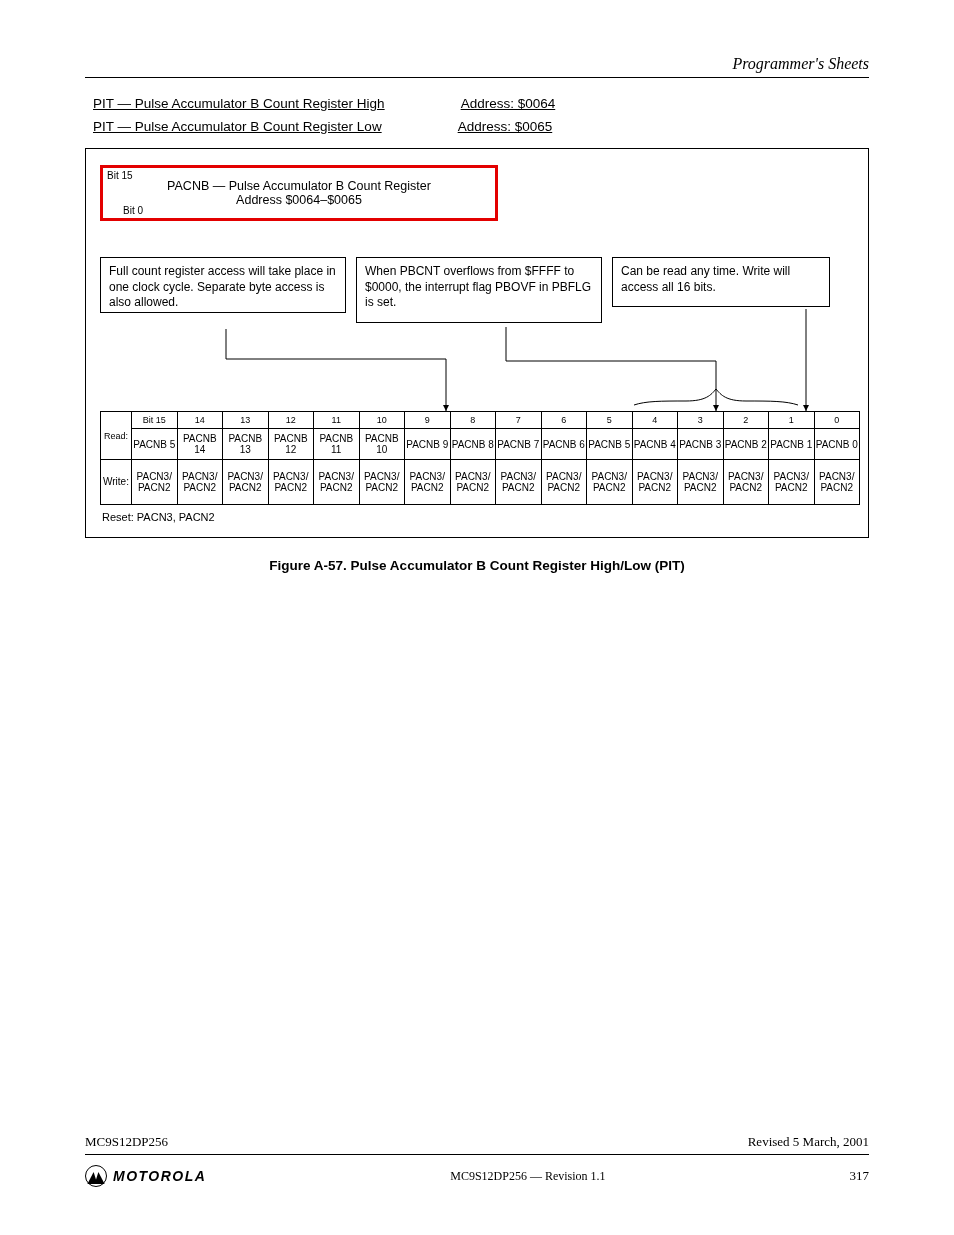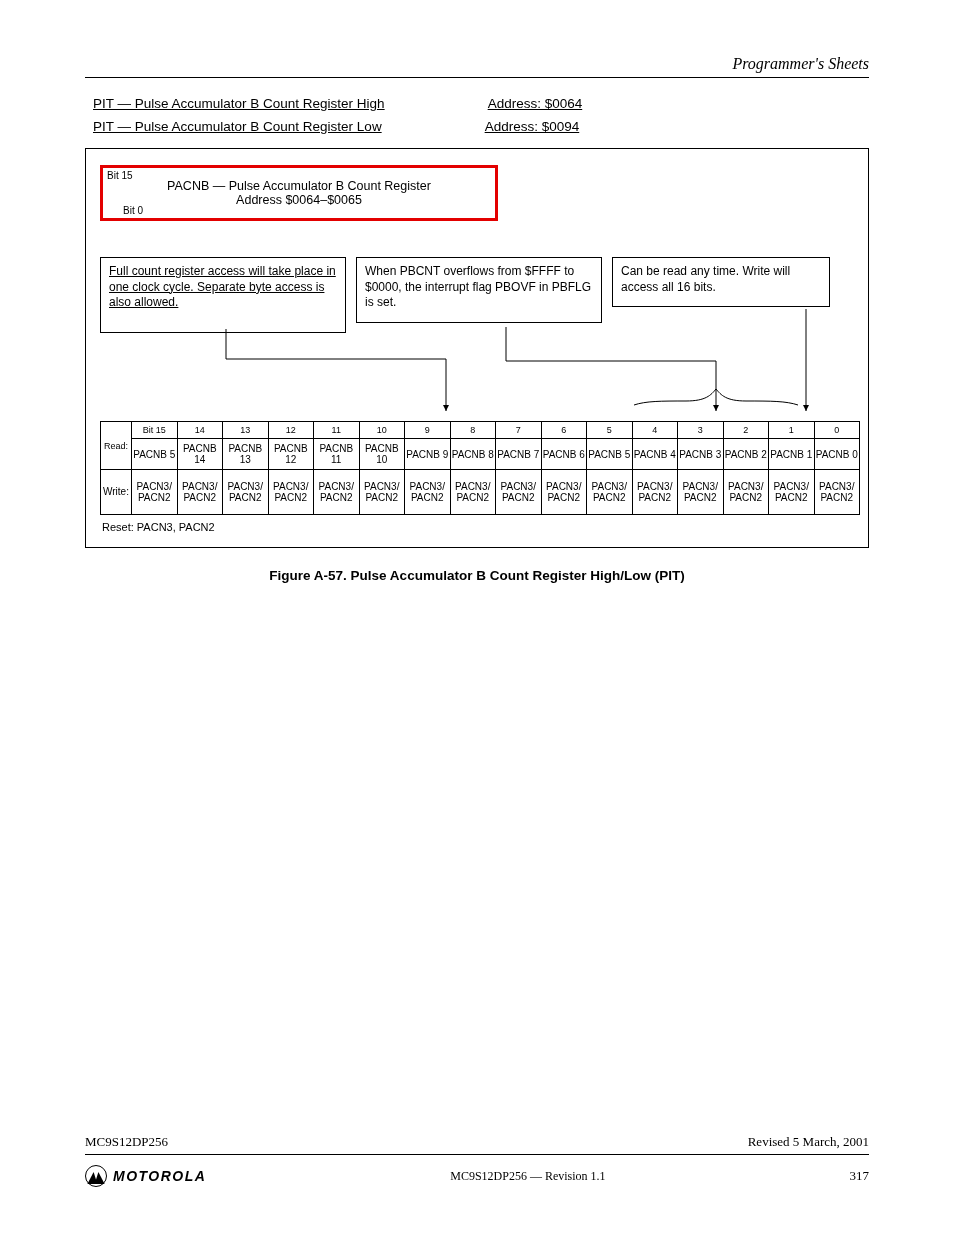--- a/index.html
+++ b/index.html
@@ -33,29 +33,30 @@
     margin: 0 0 18px 0;
   }
   .foot-rule {
     border: none;
     border-top: 1.3px solid #000;
     margin: 0;
   }
   .row-names {
     display: flex;
     align-items: flex-end;
-    gap: 103px;
+    gap: 51px;
     margin: 0 0 8px 8px;
   }
   .reg-name {
     font-size: 13.5px;
   }
   .u { text-decoration: underline; }
   .reg-addr {
     font-size: 13.5px;
+    margin-left: 25px;
   }
   .diagram {
     border: 1px solid #000;
     width: 100%;
     box-sizing: border-box;
     position: relative;
     padding: 16px 8px 14px 14px;
     margin-top: 6px;
   }
   .redbox {
@@ -83,21 +84,21 @@
     gap: 10px;
     margin-top: 36px;
   }
   .desc-box {
     border: 1px solid #000;
     font-size: 12px;
     line-height: 1.3;
     padding: 6px 8px;
     box-sizing: border-box;
   }
-  .desc-box.a { width: 246px; height: 76px; text-decoration: underline; }
+  .desc-box.a { width: 246px; height: 56px; }
   .desc-box.b { width: 246px; height: 66px; }
   .desc-box.c { width: 218px; height: 50px; }
   svg.arrows { position: absolute; left: 0; top: 0; pointer-events: none; }
   .bit-table {
     margin-top: 88px;
     border-collapse: collapse;
     width: 100%;
     table-layout: fixed;
     font-size: 9.5px;
   }
@@ -172,21 +173,21 @@
 
   <div class="running-head">Programmer's Sheets</div>
   <hr class="head-rule">
 
   <div class="row-names">
     <span class="reg-name"><span class="u">PIT — Pulse Accumulator B Count Register High</span></span>
     <span class="reg-addr"><span class="u">Address: $0064</span></span>
   </div>
   <div class="row-names" style="margin-bottom:14px">
     <span class="reg-name"><span class="u">PIT — Pulse Accumulator B Count Register Low</span></span>
-    <span class="reg-addr"><span class="u">Address: $0094</span></span>
+    <span class="reg-addr"><span class="u">Address: $0065</span></span>
   </div>
 
   <div class="diagram">
 
     <div class="redbox">
       <span class="lbl top">Bit 15</span>
       <span class="lbl bot">Bit 0</span>
       <div class="center">
         <div>PACNB — Pulse Accumulator B Count Register</div>
         <div>Address $0064–$0065</div>

